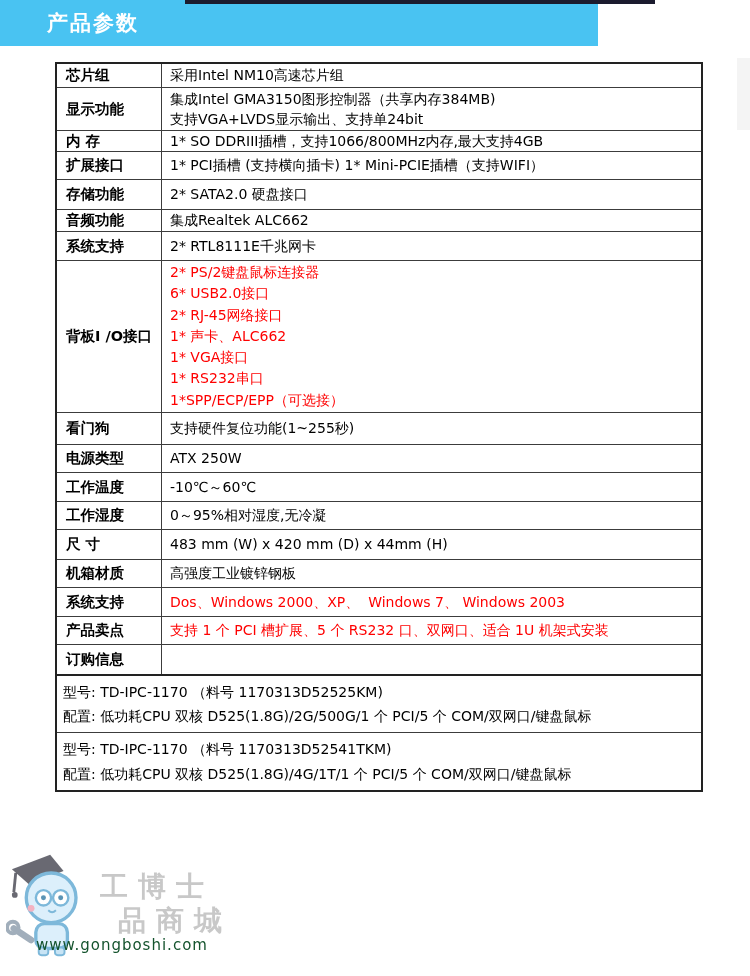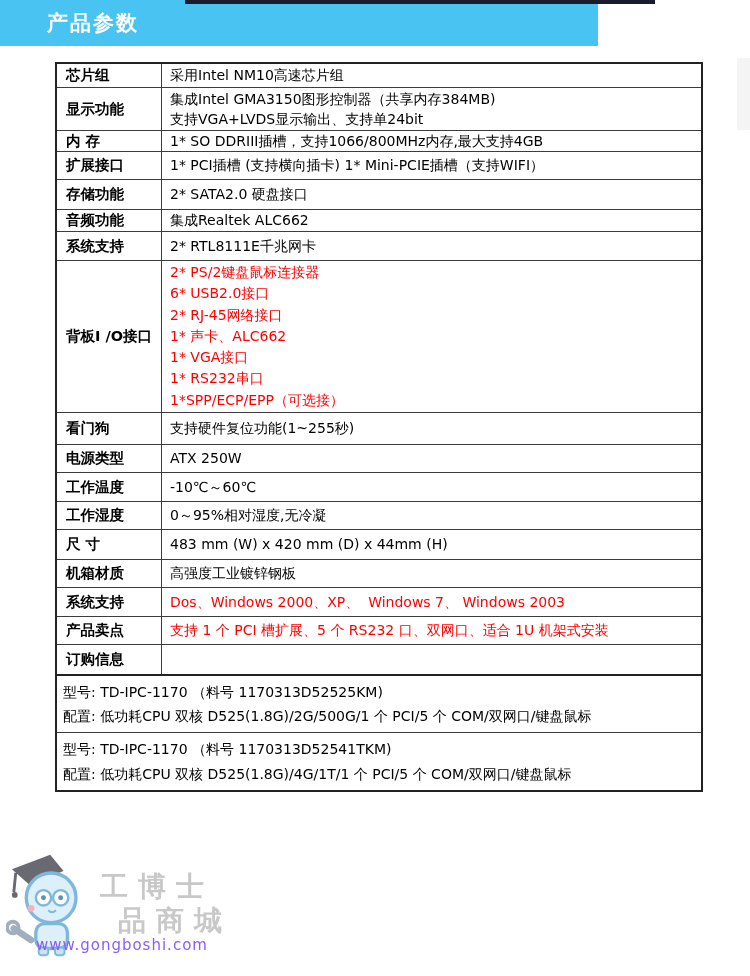--- a/index.html
+++ b/index.html
@@ -60,21 +60,21 @@
     padding:3px 6px 3px 6px;font-size:14px;
   }
   .order-row.first{border-top:2px solid #222;}
   .order-line{white-space:pre;line-height:22px;}
   
   .mascot{
     position:absolute;left:6px;top:850px;z-index:6;opacity:0.9;
   }
   .wm-url{
     position:absolute;left:36px;top:936px;z-index:6;
-    font-size:15px;color:#8b5cf6;letter-spacing:1px;
+    font-size:15px;color:#14532d;letter-spacing:1px;
   }
   .wm-ghost1{
     position:absolute;left:100px;top:868px;z-index:6;
     font-size:28px;color:rgba(125,125,125,0.42);letter-spacing:10px;font-weight:bold;
   }
   .wm-ghost2{
     position:absolute;left:118px;top:902px;z-index:6;
     font-size:28px;color:rgba(125,125,125,0.42);letter-spacing:10px;font-weight:bold;
   }
 </style>

